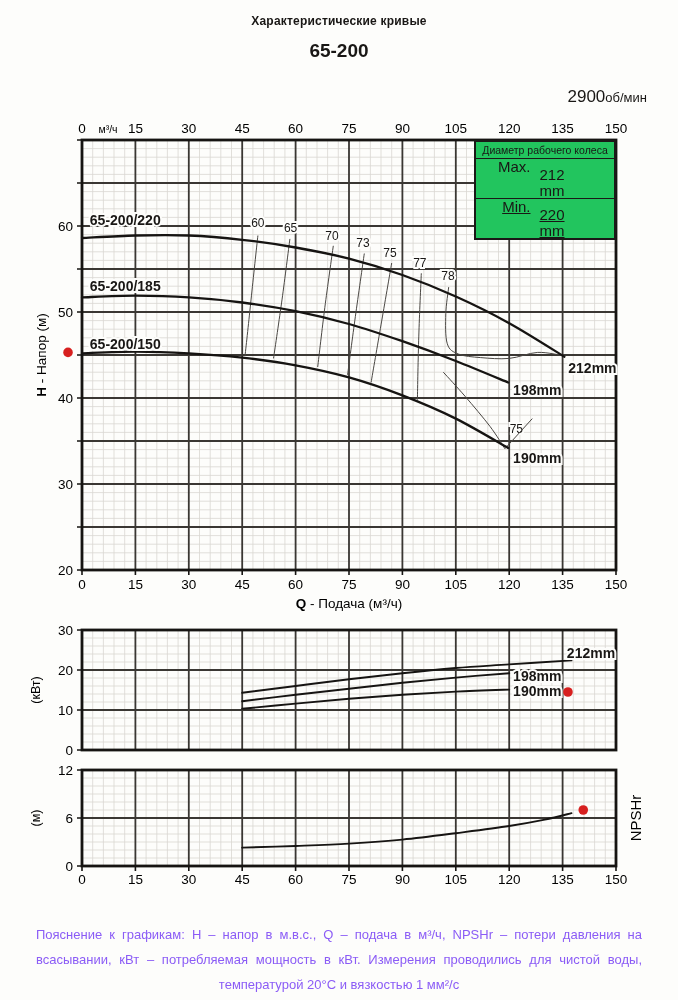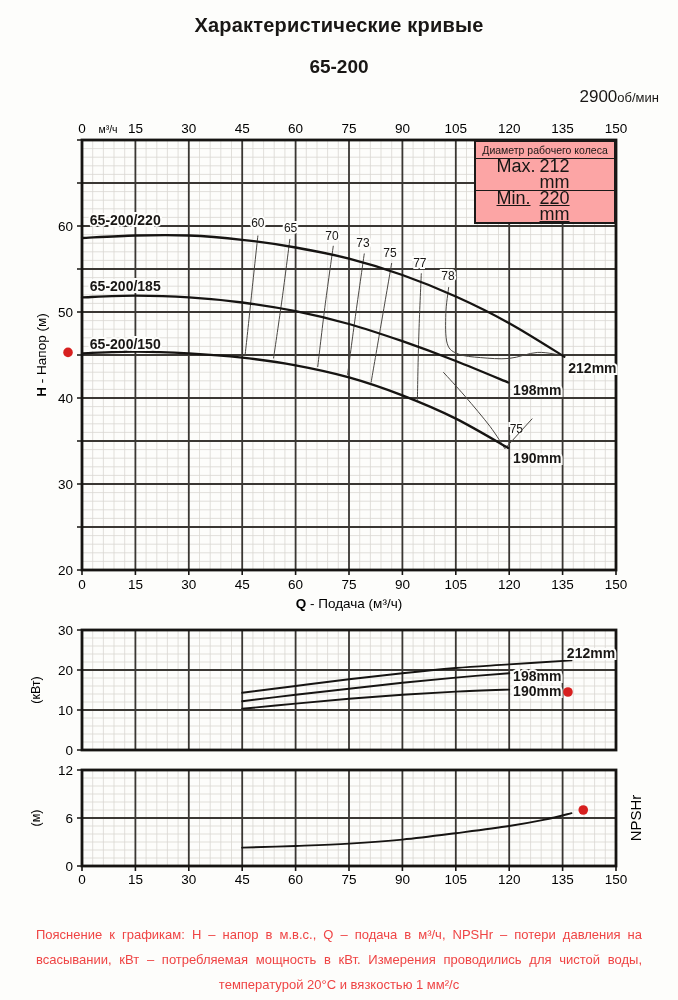--- a/index.html
+++ b/index.html
@@ -1,30 +1,30 @@
 <!DOCTYPE html>
 <html><head>
 <meta charset="utf-8">
 <style>
   html,body{margin:0;padding:0;background:#ffffff;}
   .page{position:relative;width:678px;height:1000px;background:#fdfdfb;
         font-family:"Liberation Sans",sans-serif;color:#191715;overflow:hidden;}
   .abs{position:absolute;}
-  .title{top:14px;left:0;width:678px;text-align:center;font-size:20px;font-weight:700;letter-spacing:.2px;}
-  .model{top:56px;left:0;width:678px;text-align:center;font-size:19px;font-weight:700;}
-  .speed{top:87px;left:12px;width:647px;text-align:right;font-size:17px;font-weight:400;}
+  .title{top:14px;left:0;width:678px;text-align:center;font-size:12px;font-weight:700;letter-spacing:.2px;}
+  .model{top:40px;left:0;width:678px;text-align:center;font-size:19px;font-weight:700;}
+  .speed{top:87px;left:0;width:647px;text-align:right;font-size:17px;font-weight:400;}
   .speed .unit{font-size:13px;}
-  .impeller-box{left:474px;top:140px;width:142px;border:2.5px solid #1b1918;background:#fca5a5;box-sizing:border-box;}
+  .impeller-box{left:474px;top:140px;width:142px;border:2.5px solid #1b1918;background:#22c55e;box-sizing:border-box;}
   .impeller-box .hdr{font-size:10.5px;text-align:center;padding:2px 0 2px 0;border-bottom:1.5px solid #1b1918;}
-  .impeller-box .row{display:flex;justify-content:center;gap:9px;font-size:18px;line-height:15.5px;padding:0;}
+  .impeller-box .row{display:flex;justify-content:center;gap:9px;font-size:15px;line-height:15.5px;padding:0;}
   .impeller-box .row + .row{border-top:1.5px solid #1b1918;text-decoration:underline;}
   .impeller-box .row .lab{width:34px;text-align:right;}
-  .impeller-box .row .val{width:54px;text-align:left;}
+  .impeller-box .row .val{width:54px;text-align:left;margin-top:8px;}
   .footnote{left:36px;top:922px;width:606px;font-size:13px;line-height:25px;
-            text-align:justify;text-align-last:center;color:#ef4444;}
+            text-align:justify;text-align-last:center;color:#8b5cf6;}
   svg{position:absolute;left:0;top:0;}
   svg text{font-family:"Liberation Sans",sans-serif;}
 </style>
 </head>
 <body>
 
 <div class="page">
 
   <div class="abs title">Характеристические кривые</div>
   <div class="abs model">65-200</div>

